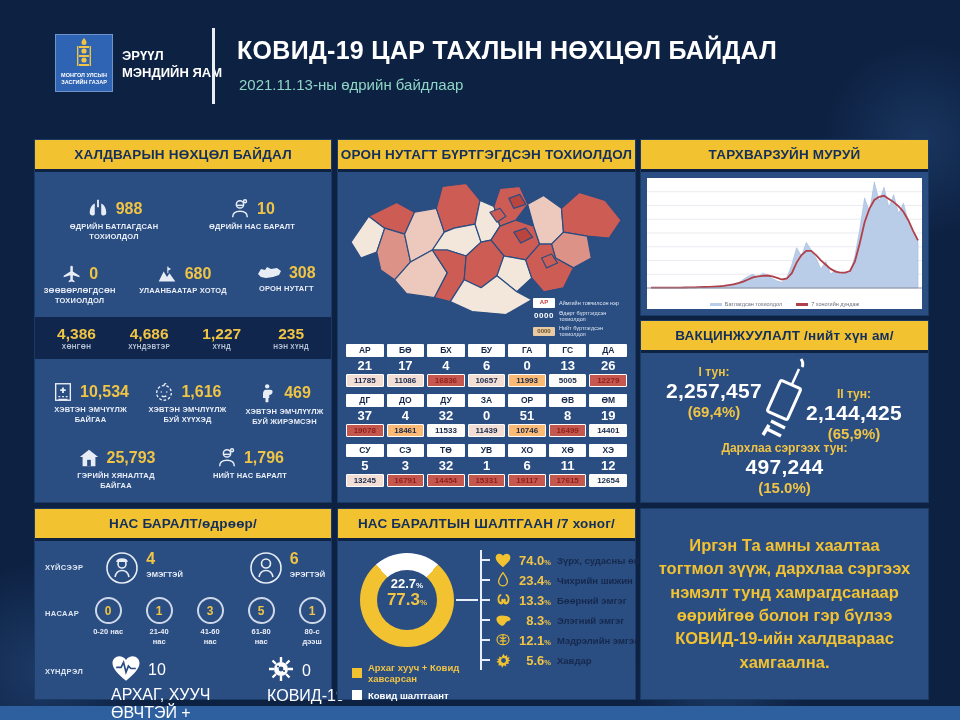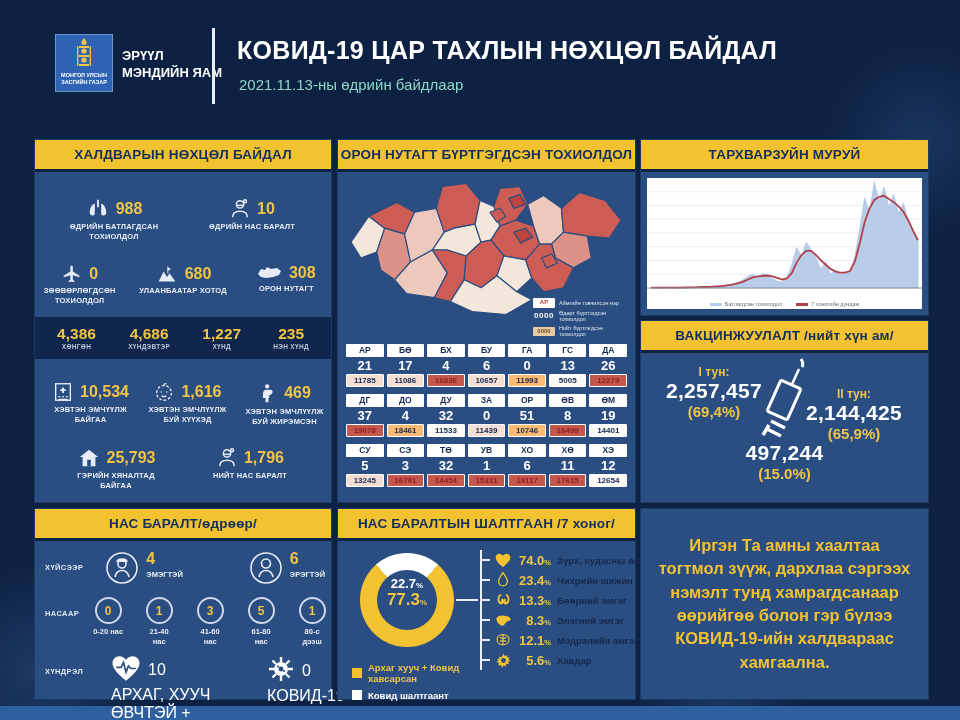--- a/index.html
+++ b/index.html
@@ -538,20 +538,21 @@
       <div class="vlab">I тун:</div>
       <div class="vnum">2,257,457</div>
       <div class="vpct">(69,4%)</div>
     </div>
     <div class="vax-col v2">
       <div class="vlab">II тун:</div>
       <div class="vnum">2,144,425</div>
       <div class="vpct">(65,9%)</div>
     </div>
     <div class="vax-col vb">
+      <div class="vlab">Дархлаа сэргээх тун:</div>
       <div class="vnum">497,244</div>
       <div class="vpct">(15.0%)</div>
     </div>
   </div>
 </div>
 
 <div class="panel p-left-bot">
   <div class="phead">НАС БАРАЛТ/өдрөөр/</div>
 
   <div class="drow drow1">

